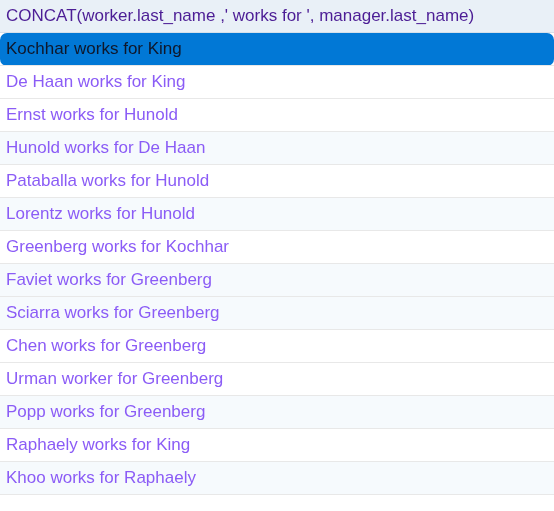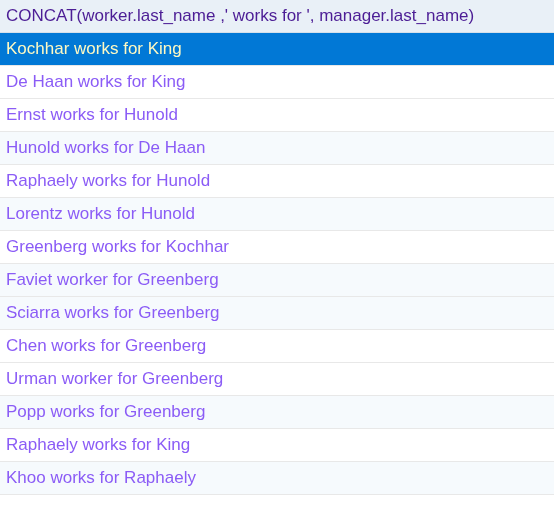--- a/index.html
+++ b/index.html
@@ -37,21 +37,22 @@
   }
   .data-row.alt {
     background: #f6fafd;
   }
   .data-cell {
     padding: 6px 6px;
     color: #8b5cf6;
     font-size: 17px;
   }
   .data-row.selected .data-cell {
-    color: #fef9c3;
+    color: #0f172a;
+    border-radius: 7px;
   }
 </style>
 </head>
 <body>
 
 <table class="table">
   <thead>
     <tr class="header-row">
       <th class="header-cell">CONCAT(worker.last_name ,' works for ', manager.last_name)</th>
     </tr>
@@ -63,30 +64,30 @@
     <tr class="data-row">
       <td class="data-cell">De Haan works for King</td>
     </tr>
     <tr class="data-row">
       <td class="data-cell">Ernst works for Hunold</td>
     </tr>
     <tr class="data-row alt">
       <td class="data-cell">Hunold works for De Haan</td>
     </tr>
     <tr class="data-row">
-      <td class="data-cell">Raphaely works for Hunold</td>
+      <td class="data-cell">Pataballa works for Hunold</td>
     </tr>
     <tr class="data-row alt">
       <td class="data-cell">Lorentz works for Hunold</td>
     </tr>
     <tr class="data-row">
       <td class="data-cell">Greenberg works for Kochhar</td>
     </tr>
     <tr class="data-row alt">
-      <td class="data-cell">Faviet worker for Greenberg</td>
+      <td class="data-cell">Faviet works for Greenberg</td>
     </tr>
     <tr class="data-row alt">
       <td class="data-cell">Sciarra works for Greenberg</td>
     </tr>
     <tr class="data-row">
       <td class="data-cell">Chen works for Greenberg</td>
     </tr>
     <tr class="data-row">
       <td class="data-cell">Urman worker for Greenberg</td>
     </tr>

